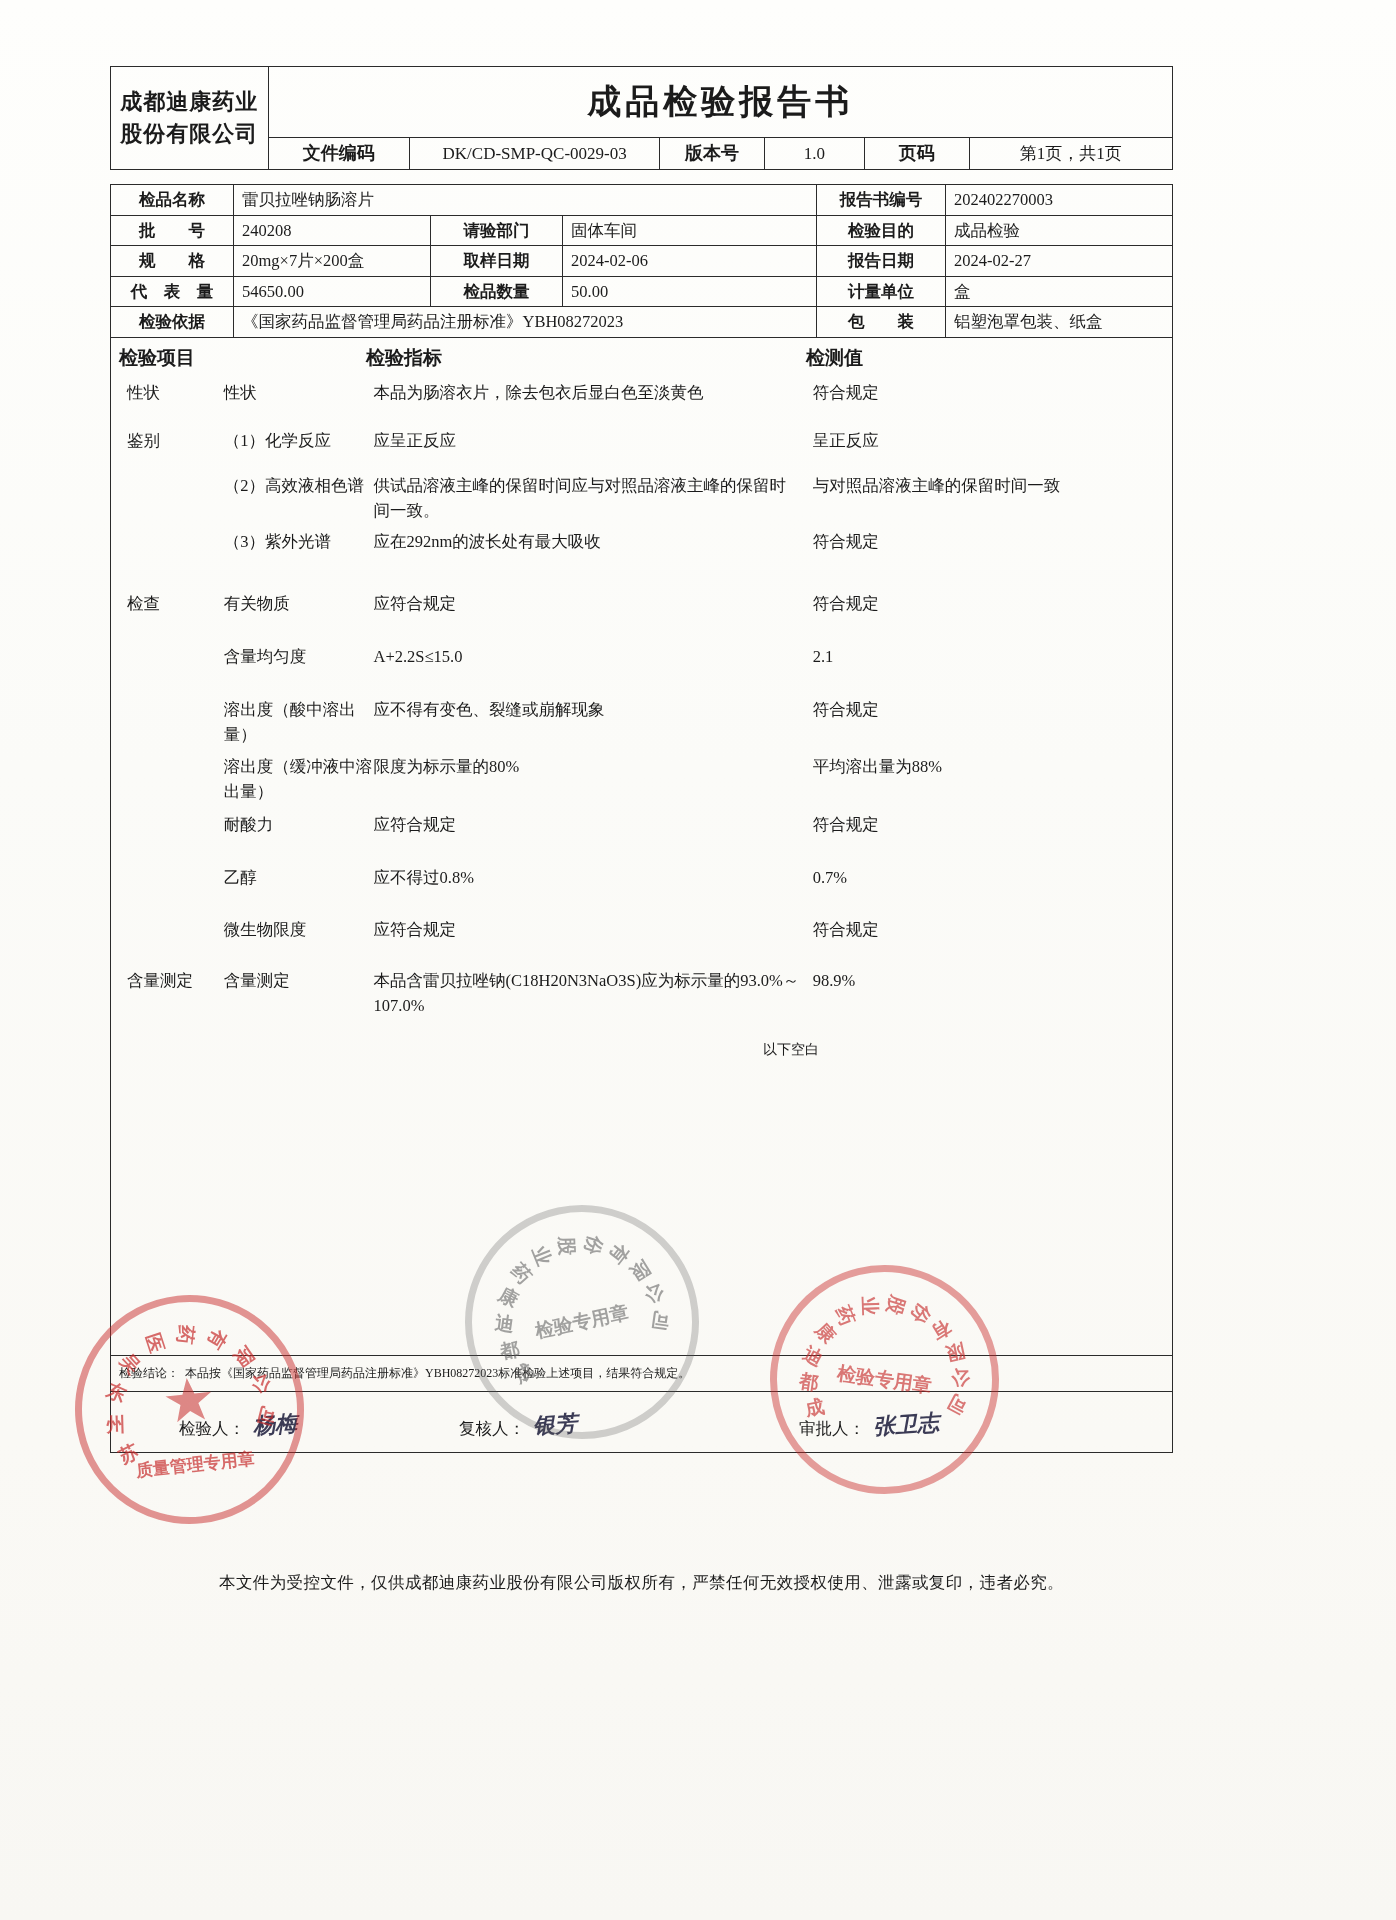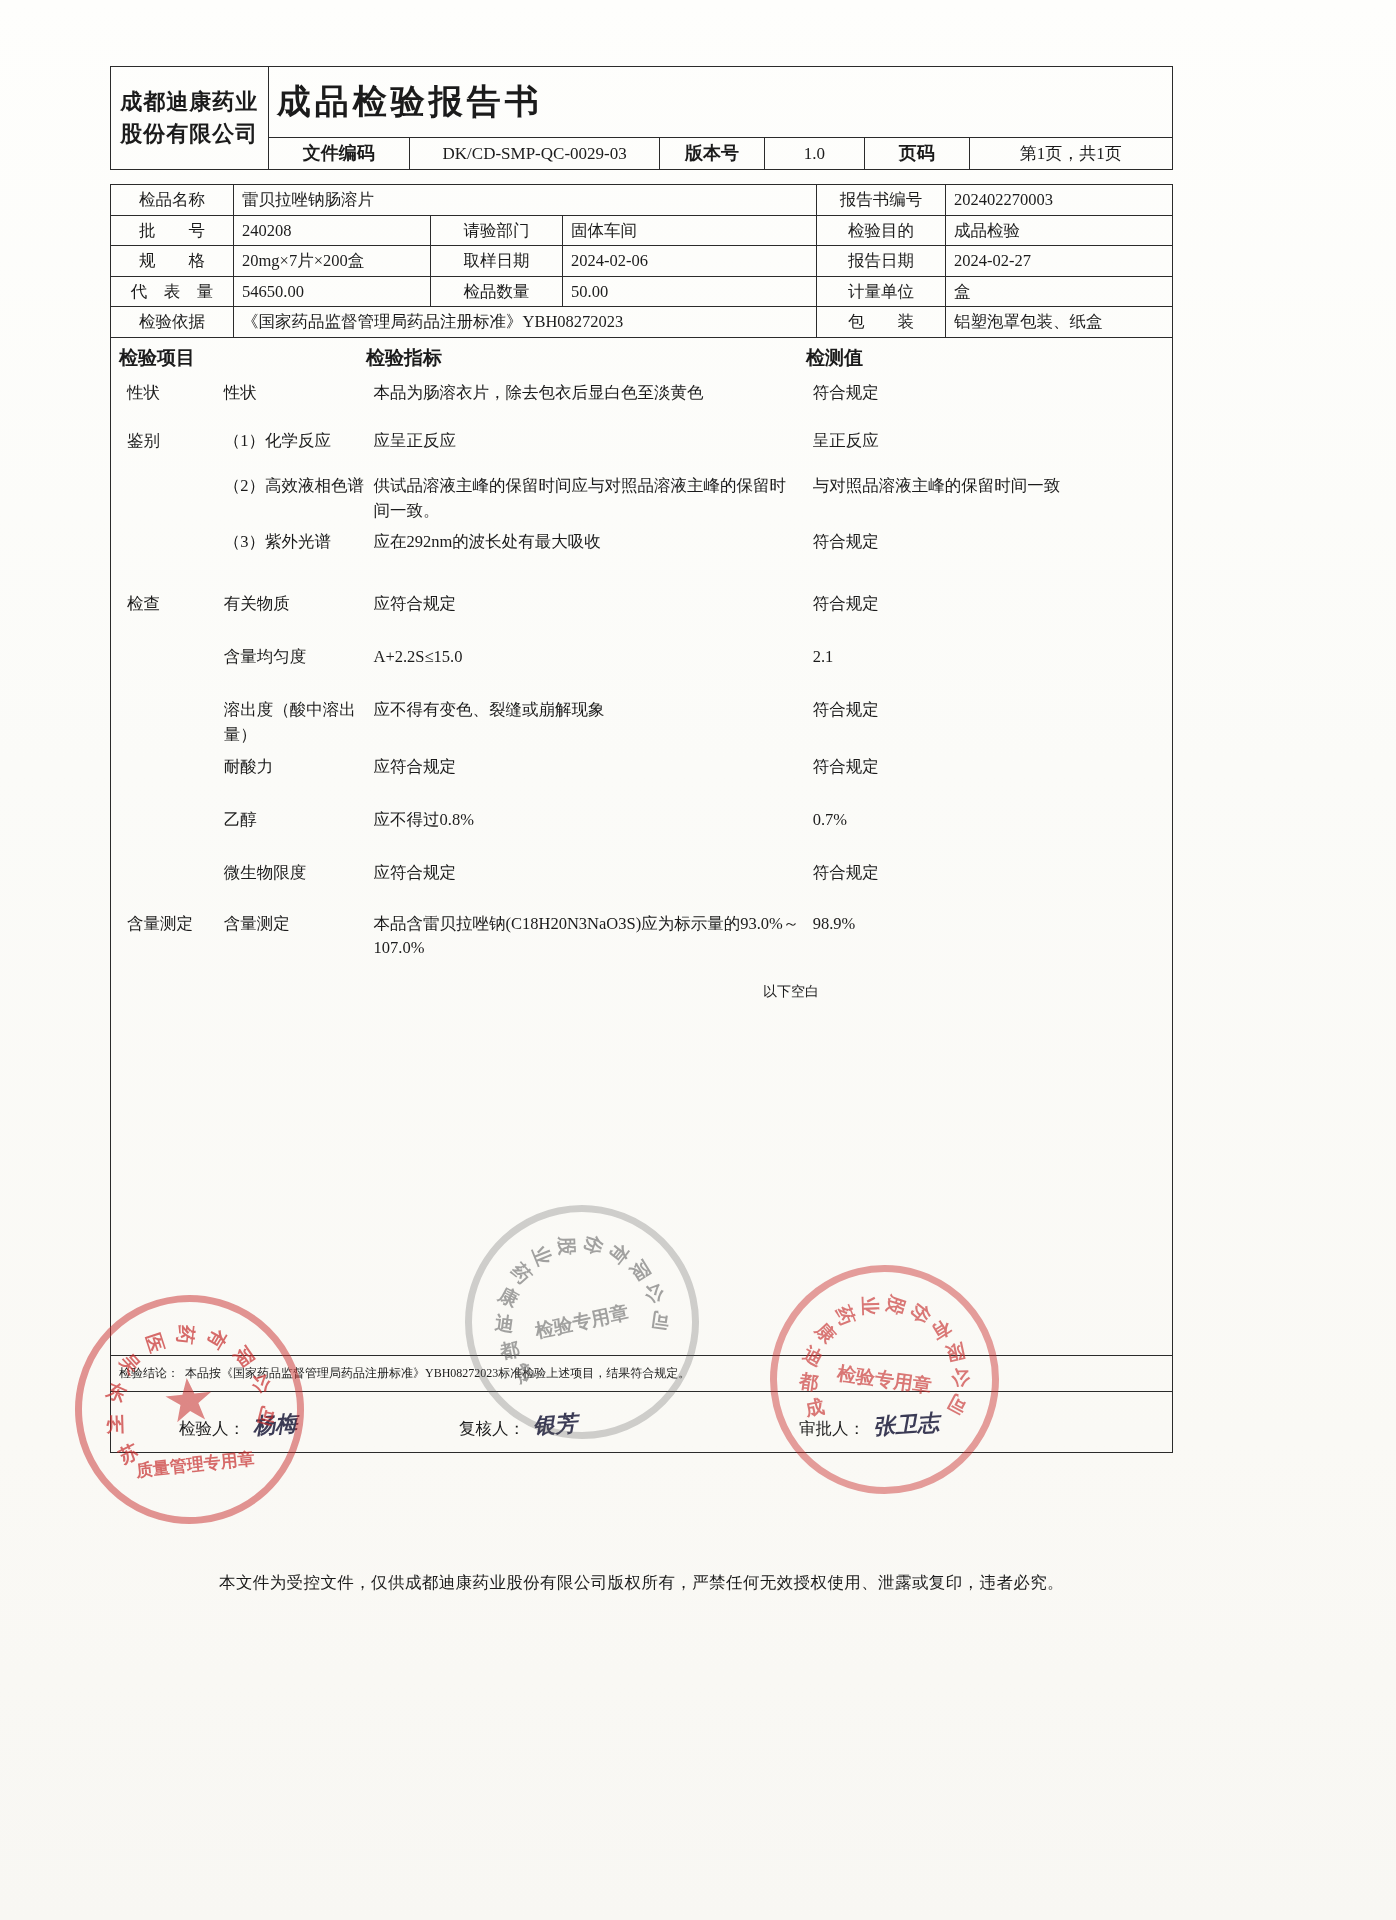--- a/index.html
+++ b/index.html
@@ -26,26 +26,26 @@
     padding:4px 8px;
     font-size:16.5px;
     line-height:1.3;
     vertical-align:middle;
   }
   .hdr-company{
     width:150px;text-align:center;font-size:22px;font-weight:bold;
     letter-spacing:1px;line-height:1.45;padding:10px 4px;
   }
   .hdr-title{
-    font-size:34px;font-weight:bold;letter-spacing:4px;
+    text-align:center;font-size:34px;font-weight:bold;letter-spacing:4px;
     height:62px;
   }
   .meta-label{text-align:center;font-weight:bold;font-size:18px;white-space:nowrap;}
   .meta-val{text-align:center;font-size:17px;font-family:"Liberation Serif",serif;}
-  .lbl{text-align:center;white-space:nowrap;font-size:16.5px;}
+  .lbl{text-align:center;white-space:nowrap;font-size:16.5px;font-weight:bold;}
   .val{text-align:left;font-size:16.5px;}
   
   .results{
     border-left:1.4px solid #2b2b2b;border-right:1.4px solid #2b2b2b;
     border-bottom:1.4px solid #2b2b2b;
     position:relative;
     height:1115px;
     box-sizing:border-box;
   }
   .rhead{
@@ -221,20 +221,26 @@
         <div class="c4">2.1</div>
       </div>
 
       <div class="rrow" style="margin-bottom:6px">
         <div class="c1"></div>
         <div class="c2" style="width:150px">溶出度（酸中溶出量）</div>
         <div class="c3">应不得有变色、裂缝或崩解现象</div>
         <div class="c4">符合规定</div>
       </div>
 
+      <div class="rrow" style="margin-bottom:6px">
+        <div class="c1"></div>
+        <div class="c2" style="width:150px">溶出度（缓冲液中溶出量）</div>
+        <div class="c3">限度为标示量的80%</div>
+        <div class="c4">平均溶出量为88%</div>
+      </div>
 
       <div class="rrow" style="margin-bottom:26px">
         <div class="c1"></div>
         <div class="c2">耐酸力</div>
         <div class="c3">应符合规定</div>
         <div class="c4">符合规定</div>
       </div>
 
       <div class="rrow" style="margin-bottom:26px">
         <div class="c1"></div>

